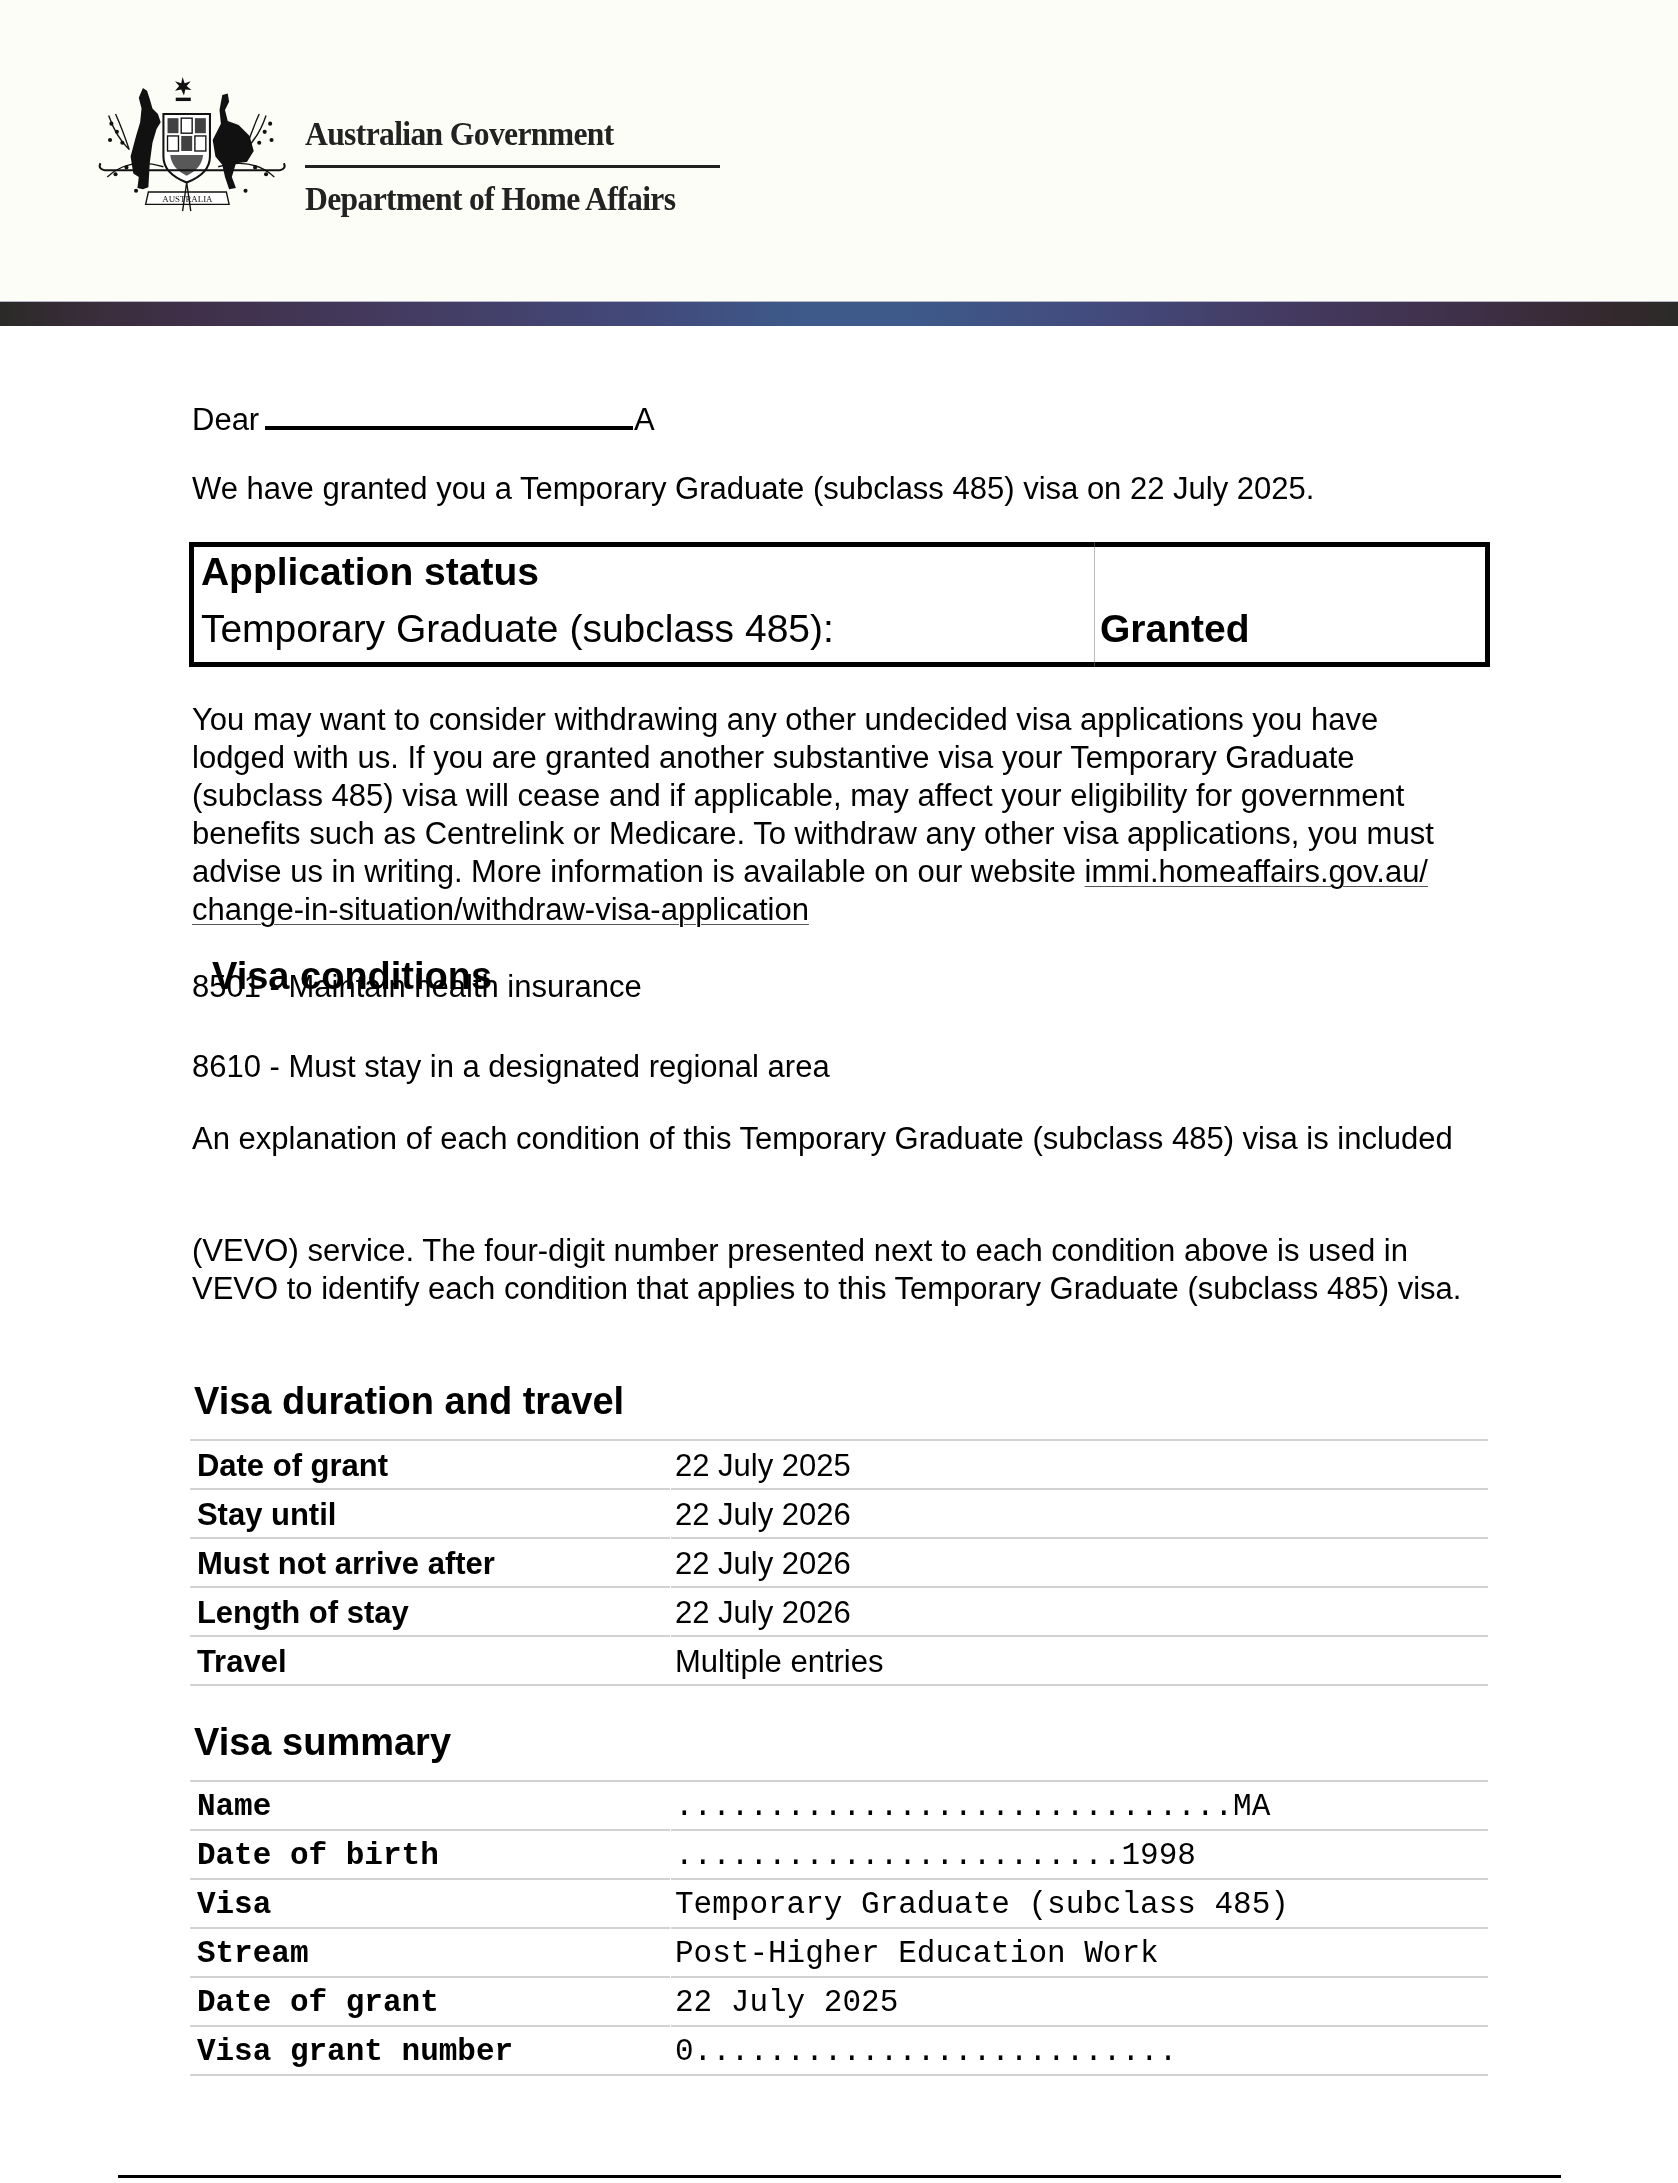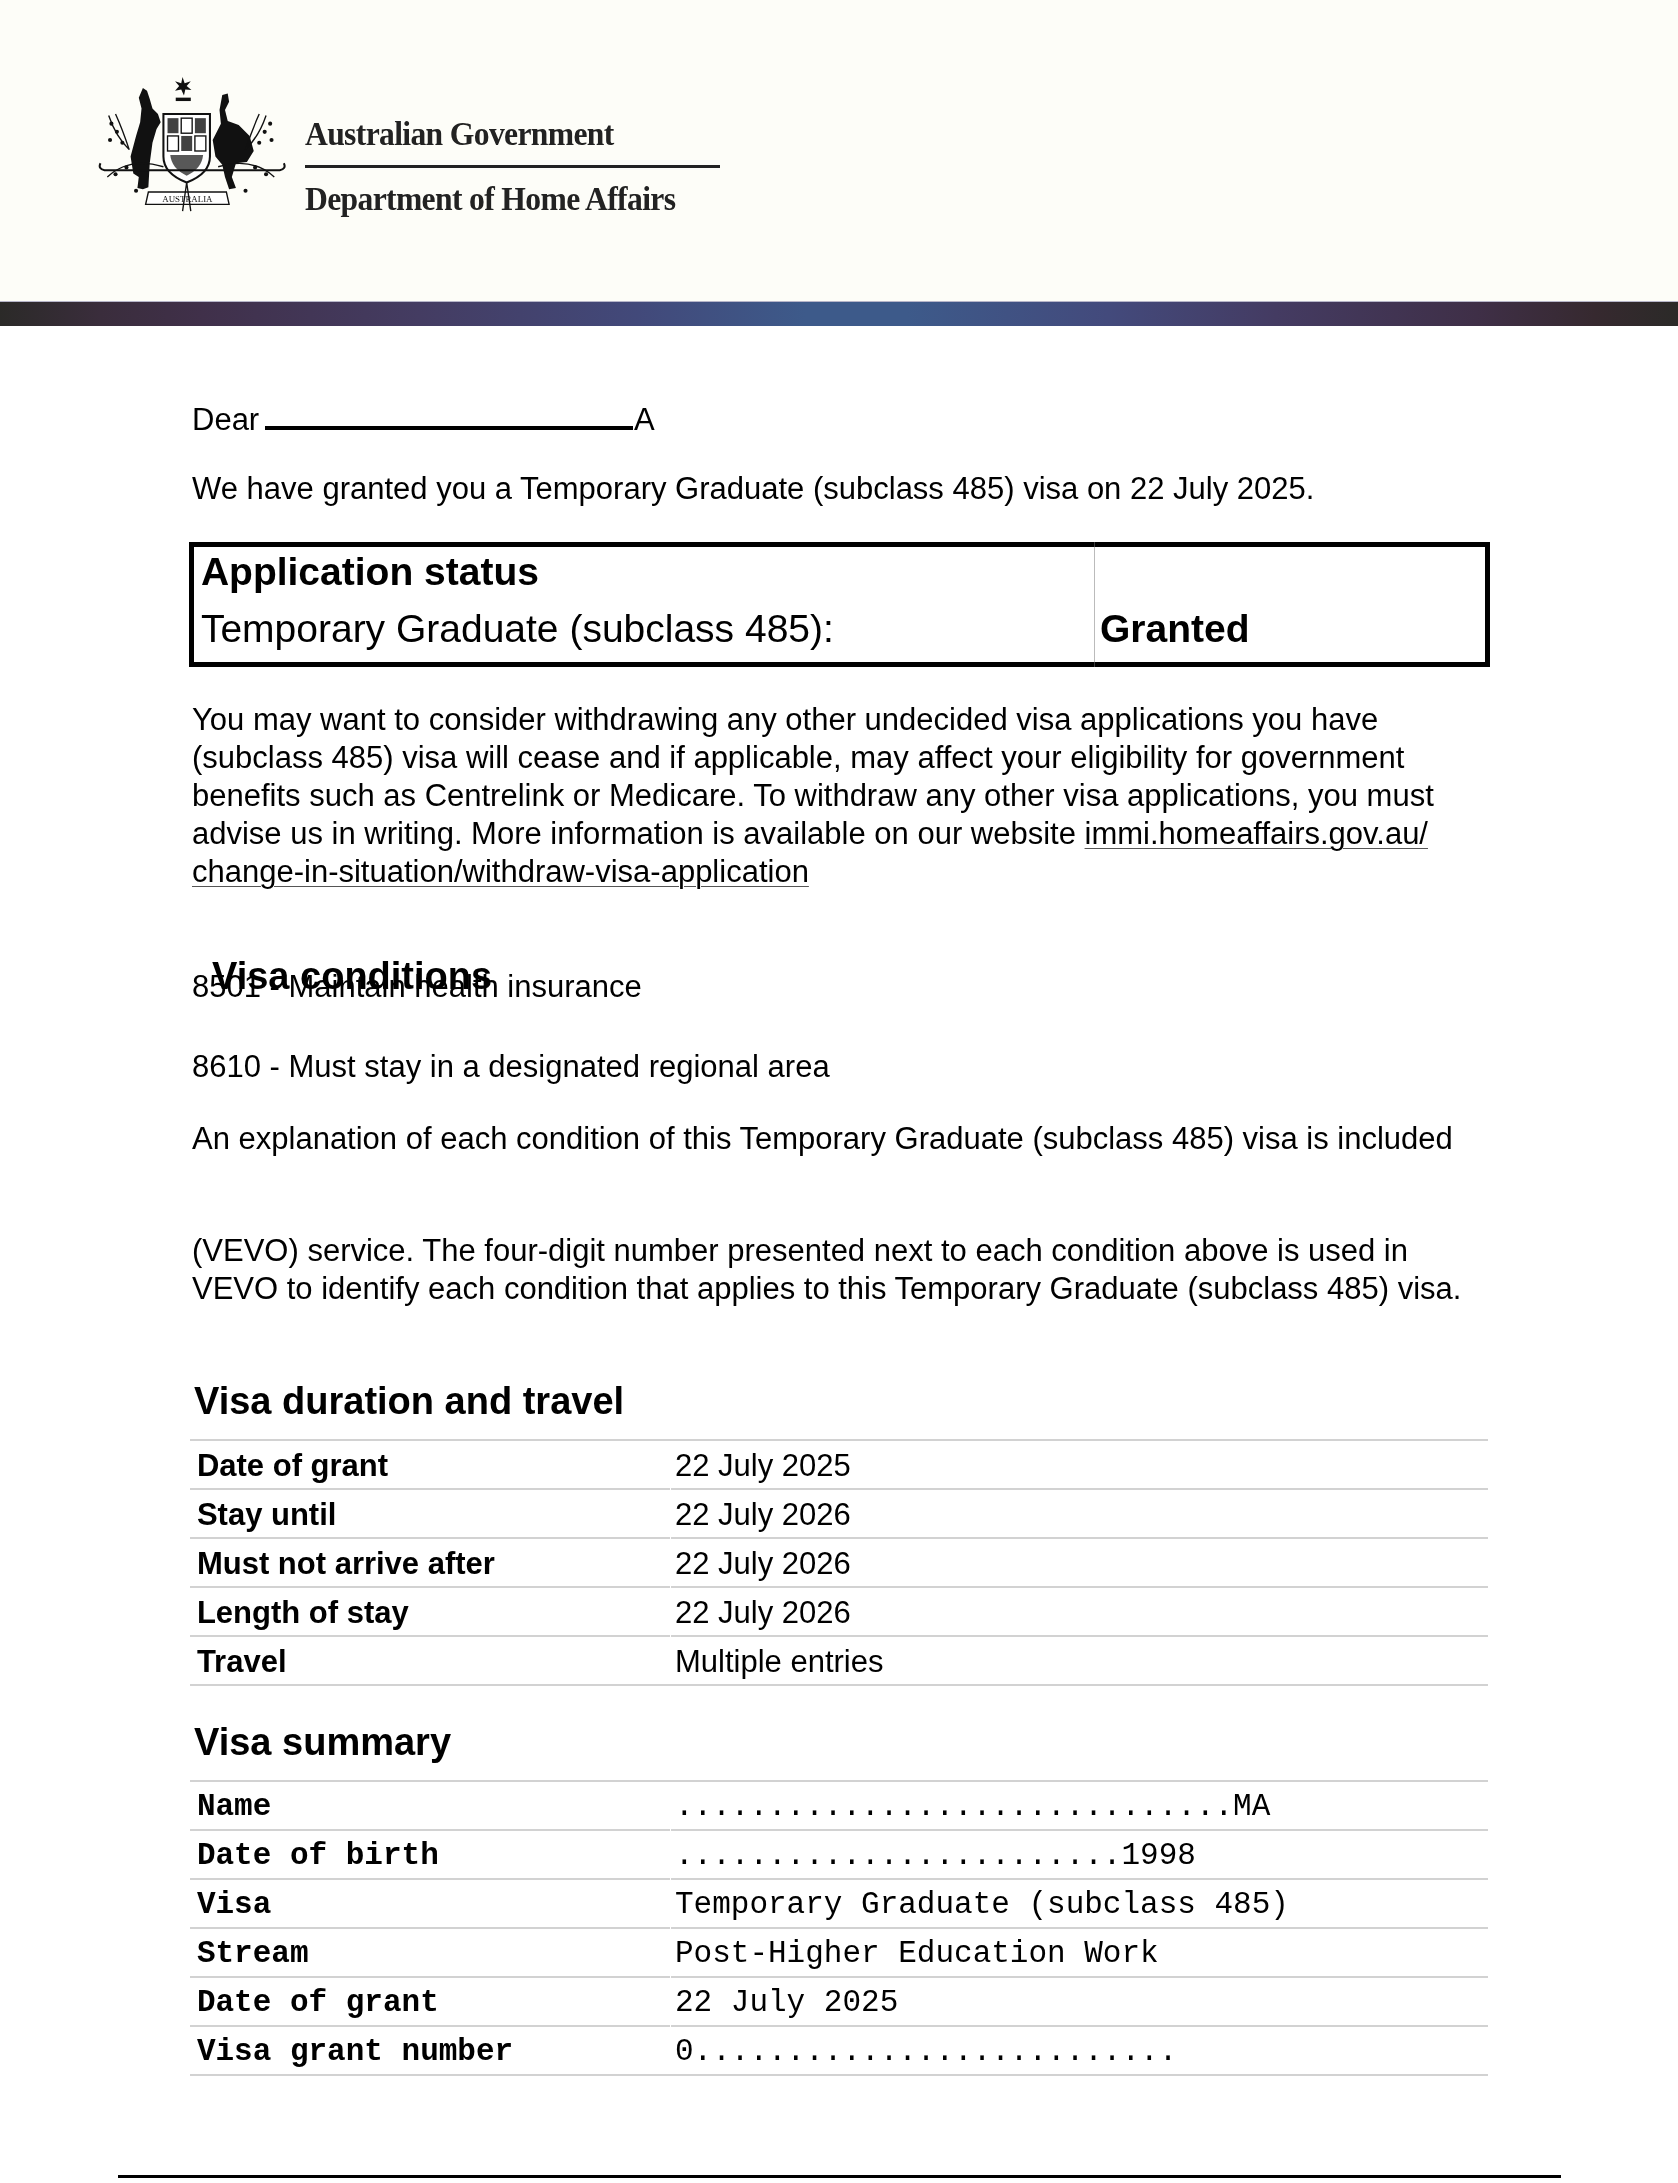--- a/index.html
+++ b/index.html
@@ -127,20 +127,21 @@
 
 <div class="status-box">
   <div class="status-title">Application status</div>
   <div class="status-visa">Temporary Graduate (subclass 485):</div>
   <div class="status-divider"></div>
   <div class="status-value">Granted</div>
 </div>
 
 <div class="para" style="top:701px;">
   <span class="line">You may want to consider withdrawing any other undecided visa applications you have</span>
+  <span class="line">lodged with us. If you are granted another substantive visa your Temporary Graduate</span>
   <span class="line">(subclass 485) visa will cease and if applicable, may affect your eligibility for government</span>
   <span class="line">benefits such as Centrelink or Medicare. To withdraw any other visa applications, you must</span>
   <span class="line"><span>advise us in writing. More information is available on our website </span><span class="link">immi.homeaffairs.gov.au/</span></span>
   <span class="line"><span class="link">change-in-situation/withdraw-visa-application</span></span>
 </div>
 
 <div class="h2" style="top:955px;margin-left:20px;">Visa conditions</div>
 <div class="txt" style="top:951px;margin-top:17px;">8501 - Maintain health insurance</div>
 <div class="txt" style="top:1048px;">8610 - Must stay in a designated regional area</div>
 

